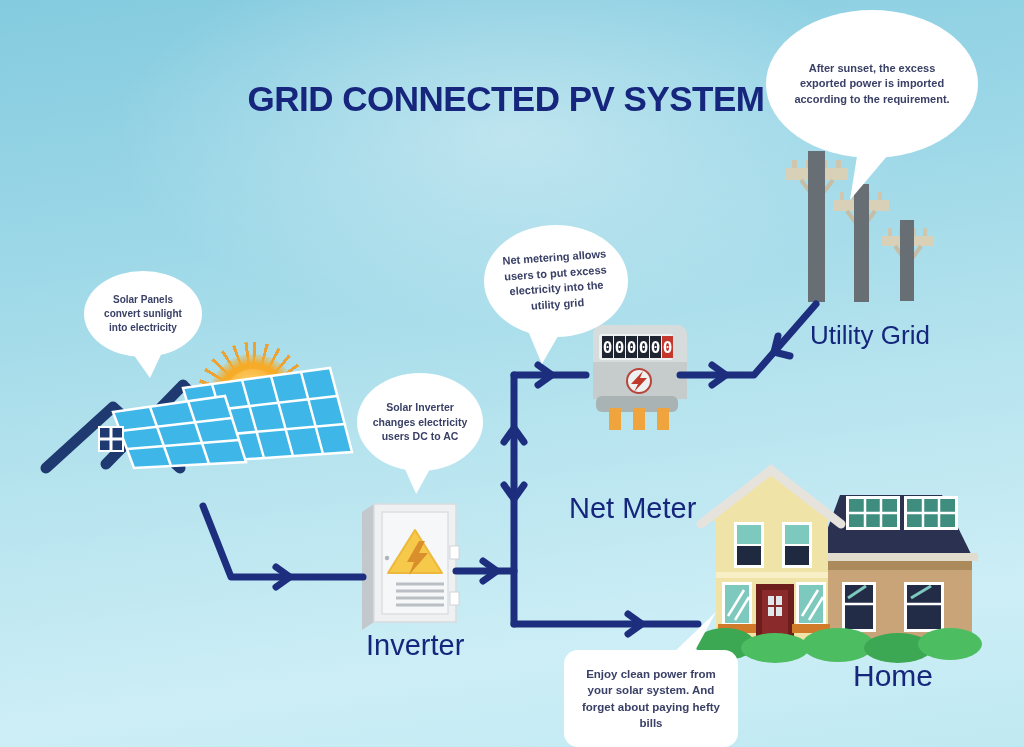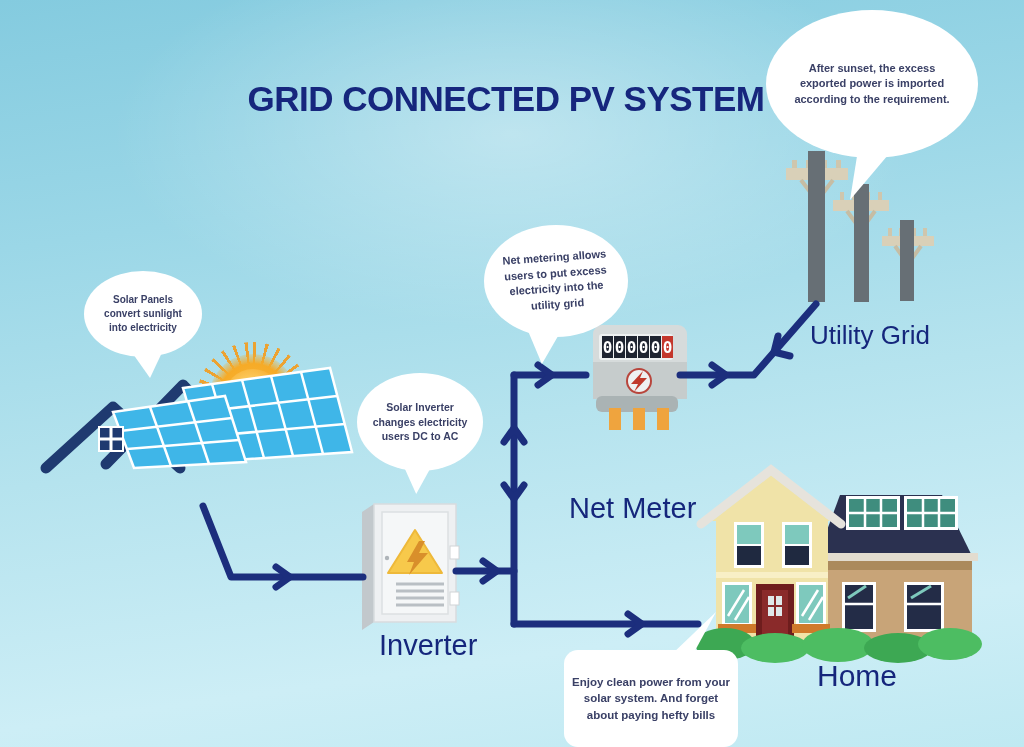--- a/index.html
+++ b/index.html
@@ -11,24 +11,24 @@
       linear-gradient(172deg,#84cbdf 0%,#9bd7e7 28%,#b5e3ee 55%,#cdeef6 82%,#bfe9f2 100%);
   }
   .abs{position:absolute;}
   
   .title{
     left:150px;top:79px;width:712px;text-align:center;
     font-size:35px;font-weight:800;letter-spacing:-.5px;color:#16267d;z-index:4;
   }
   .node-label{font-weight:400;color:#15267c;z-index:4;white-space:nowrap;}
   #lbl-solar{left:101px;top:465px;font-size:29px;}
-  #lbl-inverter{left:366px;top:629px;font-size:29px;margin-left:13px;}
+  #lbl-inverter{left:366px;top:629px;font-size:29px;}
   #lbl-meter{left:569px;top:472px;font-size:29px;margin-top:20px;}
   #lbl-grid{left:810px;top:320px;font-size:26px;}
-  #lbl-home{left:817px;top:659px;font-size:30px;}
+  #lbl-home{left:853px;top:659px;font-size:30px;}
   
   .sun{left:197px;top:342px;width:112px;height:112px;z-index:1;}
   .sun .rays{position:absolute;inset:0;border-radius:50%;
     background:repeating-conic-gradient(rgba(243,156,30,.9) 0deg 3.5deg, rgba(243,156,30,0) 3.5deg 13deg);}
   .sun .glow{position:absolute;left:12px;top:12px;width:88px;height:88px;border-radius:50%;
     background:radial-gradient(circle,#f9b83c 0%,#f6ab27 55%,rgba(246,171,39,0) 75%);}
   .sun .core{position:absolute;left:27px;top:27px;width:58px;height:58px;border-radius:50%;
     background:radial-gradient(circle at 45% 40%,#ffe083,#f6a41f 75%);}
   
   #gfx{left:0;top:0;z-index:2;}
@@ -39,21 +39,21 @@
   #bub-grid{left:766px;top:10px;width:212px;height:148px;font-size:11px;flex-direction:column;padding:0 22px;box-sizing:border-box;}
   #bub-grid p{margin:5px 0;}
   #tail-grid{left:850px;top:146px;width:48px;height:54px;clip-path:polygon(18% 0,95% 0,0 100%);}
   #bub-solar{left:84px;top:271px;width:118px;height:86px;font-size:10px;padding:0 10px;box-sizing:border-box;align-items:center;}
   #tail-solar{left:126px;top:344px;width:40px;height:34px;clip-path:polygon(0 0,100% 0,60% 100%);}
   #bub-inverter{left:357px;top:373px;width:126px;height:98px;font-size:10.5px;padding:0 12px;box-sizing:border-box;}
   #tail-inverter{left:400px;top:458px;width:36px;height:36px;clip-path:polygon(0 0,100% 0,45% 100%);}
   #bub-netmeter{left:484px;top:225px;width:144px;height:112px;font-size:11px;padding:0 14px;box-sizing:border-box;}
   #bub-netmeter .rot{transform:rotate(-4deg);}
   #tail-netmeter{left:523px;top:324px;width:42px;height:40px;clip-path:polygon(5% 0,100% 0,45% 100%);}
-  #bub-home{left:564px;top:650px;width:174px;height:97px;border-radius:14px;font-size:11.5px;padding:0 8px;box-sizing:border-box;}
+  #bub-home{left:564px;top:650px;width:174px;height:97px;border-radius:14px;font-size:11.5px;padding:0 16px;box-sizing:border-box;}
   #tail-home{left:670px;top:612px;width:46px;height:44px;clip-path:polygon(0 100%,100% 0,48% 100%);}
 </style>
 </head>
 <body>
 
 <div id="canvas">
 
   <div class="abs title">GRID CONNECTED PV SYSTEM</div>
 
   <div class="abs sun">

